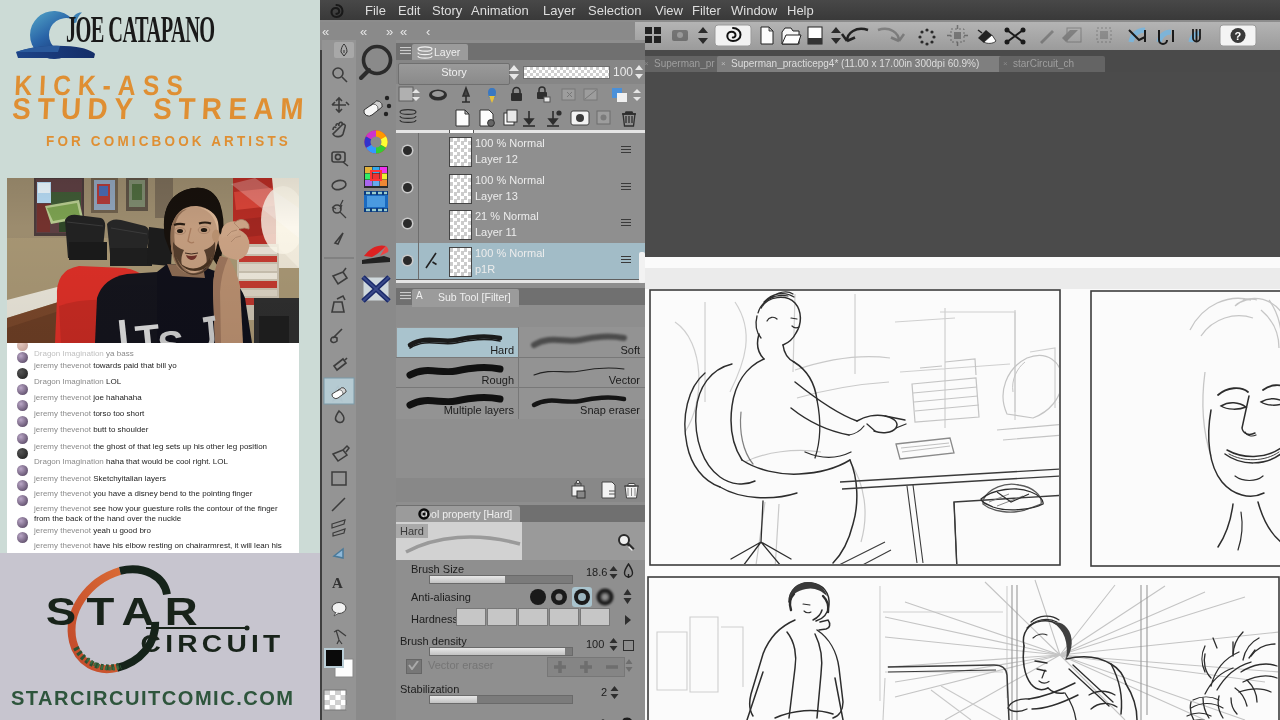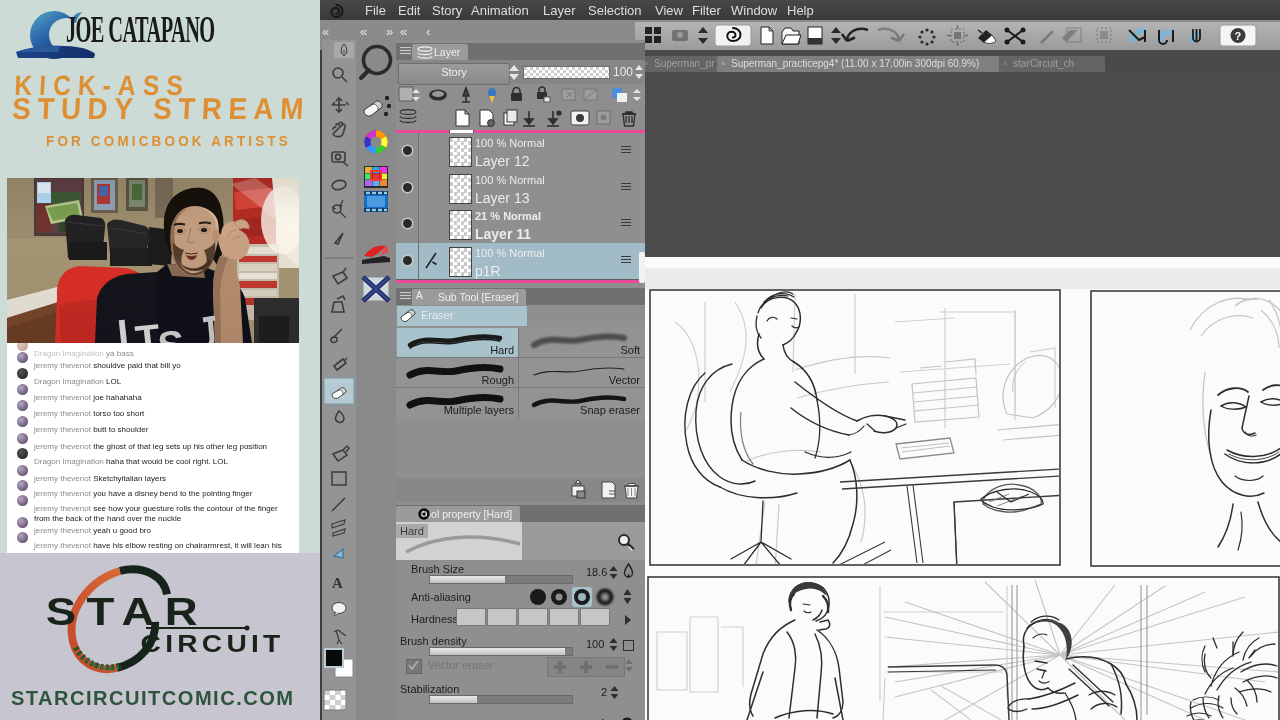--- a/index.html
+++ b/index.html
@@ -51,21 +51,21 @@
     font-size:10.5px;padding:2px 8px 0 22px;border-radius:2px 2px 0 0;}
   .lbl{position:absolute;color:#1d1d1d;font-size:11px;}
   .wlbl{position:absolute;color:#e9e9e9;font-size:11px;}
   .lrow{position:absolute;left:0;width:249px;height:36.6px;background:#8f8f8f;
     border-bottom:1px solid #5f5f5f;}
   .lrow.sel{background:#a2bcc7;}
   .lrow:before{content:"";position:absolute;left:7px;top:13px;width:9px;height:9px;
     border-radius:50%;background:#2a2a2a;box-shadow:0 0 0 1.5px #c9c9c9;}
   .lrow:after{content:"";position:absolute;left:22px;top:0;height:100%;border-left:1px solid #6e6e6e;box-shadow:24px 0 0 -0.5px #6e6e6e;}
   .lrow .l1{position:absolute;left:79px;top:4px;color:#ececec;font-size:11px;}
-  .lrow .l2{position:absolute;left:79px;top:20px;color:#ececec;font-size:14px;}
+  .lrow .l2{position:absolute;left:79px;top:20px;color:#ececec;font-size:11px;}
   .lrow span.th{position:absolute;left:53px;top:4px;width:21px;height:28px;border:1.5px solid #444;
     background:repeating-conic-gradient(#fff 0 25%,#cbcbcb 0 50%) 0 0/7px 7px;}
   .lrow span.hb{position:absolute;right:14px;top:13px;width:10px;height:8px;
     background:linear-gradient(#3a3a3a 1.5px,transparent 1.5px) 0 0/10px 3px;}
   .slider{position:absolute;height:7px;background:#7b7b7b;border:1px solid #6a6a6a;}
   .slider i{position:absolute;left:0;top:0;height:100%;background:linear-gradient(#e8e8e8,#c2c2c2);display:block;}
   .hq{position:absolute;top:48px;width:28px;height:16px;background:#c6c6c6;border:1px solid #787878;}
 </style>
 </head>
 <body>
@@ -209,21 +209,21 @@
     </defs>
   </svg>
   </div>
   <div id="chat" class="abs">
     <div class="crow" style="top:-3px;opacity:.55">
         <span class="av" style="background:radial-gradient(circle at 35% 35%,#c98,#843)"></span>
         <span class="ctxt"><span class="un">Dragon Imagination</span> <span class="mt">ya bass</span></span>
       </div>
     <div class="crow" style="top:9px">
         <span class="av"></span>
-        <span class="ctxt"><span class="un">jeremy thevenot</span> <span class="mt">shouldve paid that bill yo</span></span>
+        <span class="ctxt"><span class="un">jeremy thevenot</span> <span class="mt">towards paid that bill yo</span></span>
       </div>
     <div class="crow" style="top:25px">
         <span class="av" style="background:radial-gradient(circle at 35% 35%,#555,#1a1a1a)"></span>
         <span class="ctxt"><span class="un">Dragon Imagination</span> <span class="mt">LOL</span></span>
       </div>
     <div class="crow" style="top:41px">
         <span class="av"></span>
         <span class="ctxt"><span class="un">jeremy thevenot</span> <span class="mt">joe hahahaha</span></span>
       </div>
     <div class="crow" style="top:57px">
@@ -768,64 +768,56 @@
               <circle cx="207.5" cy="11.5" r="3" fill="#666"></circle>
             </g>
           <g fill="none" stroke="#2e2e2e" stroke-width="1.3">
             <path d="M227 8 h12 l-1.5 12 h-9 z"></path>
               <path d="M226 8 h14 m-10 -2 h6 l1 2 h-8 z" fill="#2e2e2e"></path>
             <path d="M230 10 v7 m3 -7 v7 m3 -7 v7"></path>
           </g>
         </svg>
       </div>
 
-      <div class="abs" style="left:0;top:90px;width:249px;height:153px;background:#ec4899;">
+      <div class="abs" style="left:0;top:90px;width:249px;height:153px;background:#e5e5e5;">
         <div class="abs" style="left:53px;top:0;width:23px;height:3px;background:#fff;border:1px solid #555;border-top:none;"></div>
         <div class="lrow" style="top:3px;">
             <span class="th"></span>
             <span class="hb"></span>
             <span class="l1">100 % Normal</span>
             <span class="l2">Layer 12</span>
           </div>
         <div class="lrow" style="top:39.6px;">
             <span class="th"></span>
             <span class="hb"></span>
             <span class="l1">100 % Normal</span>
             <span class="l2">Layer 13</span>
           </div>
-        <div class="lrow" style="top:76.2px;font-weight:bold;">
+        <div class="lrow" style="top:76.2px;">
             <span class="th"></span>
             <span class="hb"></span>
             <span class="l1">21 % Normal</span>
             <span class="l2">Layer 11</span>
           </div>
         <div class="lrow sel" style="top:112.8px;">
             <span class="th"></span>
             <span class="hb"></span>
             <svg style="position:absolute;left:27px;top:8px" width="16" height="20">
               <path d="M3 17 L11 5 m-1.5 6 l4 2.5 M11 5 l2 -3" stroke="#222" stroke-width="1.6" fill="none"></path>
             </svg>
             <span class="l1">100 % Normal</span>
             <span class="l2">p1R</span>
           </div>
         <div class="abs" style="left:243px;top:122px;width:6px;height:31px;background:#f2f2f2;border-radius:2px;"></div>
       </div>
 
       <div class="phdr" style="top:248px;width:249px;">
         <span style="position:absolute;left:4px;top:4px;width:11px;height:8px;background:linear-gradient(#ccc 1px,transparent 1px) 0 0/11px 3px #777;"></span>
-        <div class="ptab" style="left:16px;padding-left:26px;">Sub Tool [Eraser]</div>
+        <div class="ptab" style="left:16px;padding-left:26px;">Sub Tool [Filter]</div>
         <span style="position:absolute;left:20px;top:2px;color:#f0f0f0;font-size:10px;">A</span>
-      </div>
-      <div class="abs" style="left:0;top:265px;width:249px;height:22px;background:#8f8f8f;border-bottom:1px solid #6a6a6a;">
-        <div class="abs" style="left:1px;top:1px;width:130px;height:20px;background:#a9c3cd;"></div>
-        <svg class="abs" style="left:3px;top:2px" width="18" height="17" viewBox="0 0 18 17">
-          <path d="M2 10 l8 -6 a3.5 4 0 0 1 6 3 l-8 7 a4 4 0 0 1 -6 -4 z" fill="#fdfdfd" stroke="#444"></path>
-          <path d="M10 4 a3.5 4 0 0 1 6 3 l-3 2.5 a3.5 4 0 0 0 -6 -3 z" fill="#cfcfcf" stroke="#444" stroke-width="0.7"></path>
-        </svg>
-        <span class="wlbl" style="left:25px;top:4px;">Eraser</span>
       </div>
       <div class="abs" style="left:0;top:287px;width:249px;height:92px;">
         <svg width="249" height="92" viewBox="0 0 249 92">
           <rect x="0" y="0" width="249" height="92" fill="#939393"></rect>
           <rect x="1" y="1" width="121" height="29" fill="#a9c3cd"></rect>
           <g stroke-linecap="round" fill="none">
             <path d="M14 18 C30 8 45 16 60 13 C75 10 88 8 104 11" stroke="#1a1a1a" stroke-width="4.5"></path>
             <path d="M14 18 C30 8 45 16 60 13 C75 10 88 8 104 11" stroke="#1a1a1a" stroke-width="1.5" transform="translate(0,3)"></path>
             <path d="M138 18 C154 8 169 16 184 13 C199 10 212 8 228 11" stroke="#2e2e2e" stroke-width="6" opacity="0.7" filter="blur(1.2px)"></path>
             <path d="M14 48 C30 39 45 47 60 44 C75 41 88 39 104 42" stroke="#111" stroke-width="7"></path>

